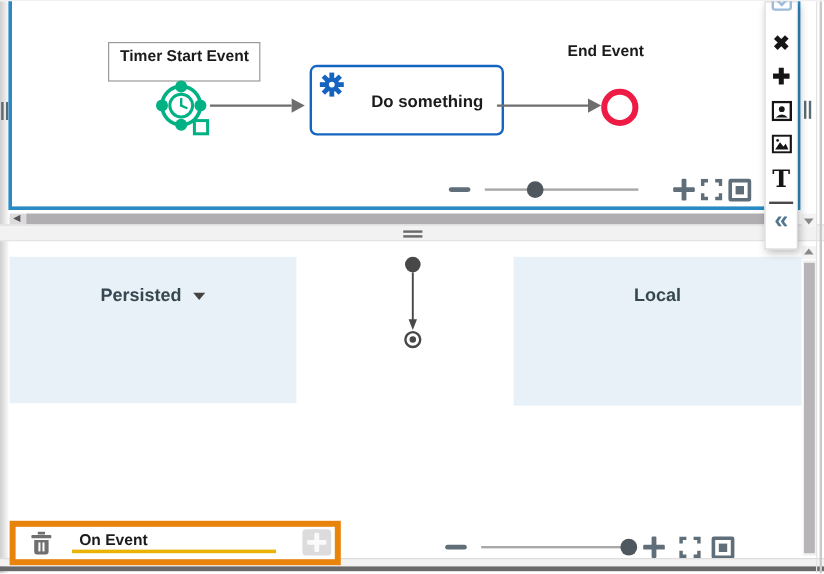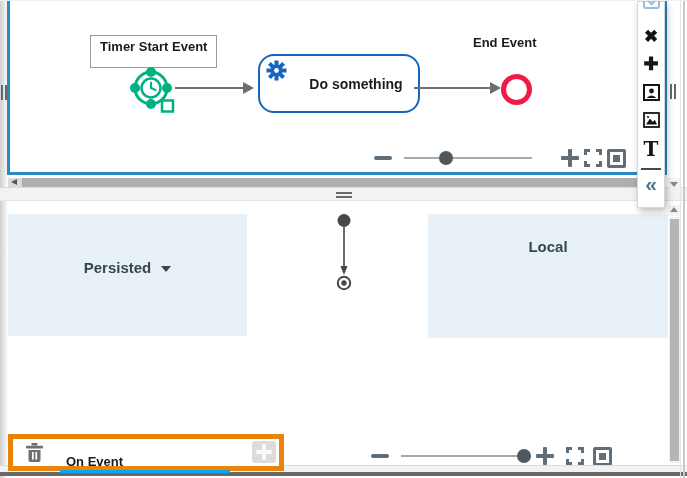--- a/index.html
+++ b/index.html
@@ -17,21 +17,21 @@
   .grip-bar { width:2px; height:15px; background:#5c6a73; position:absolute; }
 
   
   .top-canvas { left:7px; top:-4px; width:660px; height:178px;
     border:3px solid #2a8ac4; background:#fff; }
 
   .node-label { font-size:13px; font-weight:bold; color:#1b1b1b; white-space:nowrap; }
   .timer-label-box { left:87px; top:31px; height:33px; line-height:21px;
     padding:0 9px; border:1px solid #9a9a9a; background:#fff; }
   .task-box { left:248px; top:54px; width:162px; height:59px;
-    border:2.5px solid #1565c0; border-radius:16px; background:#fff;
+    border:2.5px solid #1565c0; border-radius:6px; background:#fff;
     display:flex; align-items:center; justify-content:center; }
   .task-box .node-label { margin-left:34px; font-size:14px; }
   .end-label { left:463px; top:35px; width:102px; text-align:left; }
   .end-circle { left:498px; top:70px; width:31px; height:31px;
     border:5px solid #ee1b44; border-radius:50%; background:#fff; }
   .zc-minus { width:18px; height:4px; background:#5f6e78; border-radius:2px; }
   .zc-track { height:2px; background:#a9a9a9; }
   .zc-knob { width:14px; height:14px; border-radius:50%; background:#4f585e; }
   .zc-plus { width:18px; height:18px; }
   .zc-plus i { position:absolute; background:#5f6e78; border-radius:1px; }
@@ -52,22 +52,22 @@
   
   .blue-panel { background:#e8f1f8; }
   .panel-label { font-size:15px; font-weight:bold; color:#37474f; }
   .dd-arrow { display:inline-block; width:0; height:0; margin-left:10px;
     border-left:5px solid transparent; border-right:5px solid transparent;
     border-top:6px solid #424242; vertical-align:middle; }
 
   
   .event-editor { left:8px; top:433px; width:276px; height:37px;
     border:5px solid #e8830c; background:#fff; z-index:6; }
-  .event-field { position:absolute; left:47px; top:12px; width:170px; height:22px;
-    border-bottom:3px solid #0ea5e9;text-decoration:underline; }
+  .event-field { position:absolute; left:47px; top:0; width:170px; height:22px;
+    border-bottom:3px solid #eab308;text-decoration:underline; }
   .event-field span { position:absolute; left:6px; top:3px;
     font-size:13px; font-weight:bold; color:#1b1b1b; }
   .add-event-btn { position:absolute; right:3px; top:2px; width:24px; height:22px;
     background:#dcdcdc; border-radius:3px; }
   .add-event-btn i { position:absolute; background:#fafafa; border-radius:1px; }
   .add-event-btn .h { left:4px; top:9px; width:16px; height:4px; }
   .add-event-btn .v { left:10px; top:3px; width:4px; height:16px; }
 
   
   .bottom-track { left:0; top:464px; width:687px; height:7px; background:#f2f2f2;
@@ -183,21 +183,21 @@
     <span class="larr"></span>
     <span class="thumb"></span>
   </div>
 
   <div class="abs splitter">
     <span class="bar" style="top:4px;"></span>
     <span class="bar" style="top:8px;"></span>
   </div>
 
   <div class="abs blue-panel" style="left:8px; top:213px; width:239px; height:122px;">
-    <div class="abs" style="left:0; right:0; top:24px; text-align:center;margin-top:21px;">
+    <div class="abs" style="left:0; right:0; top:24px; text-align:center;">
       <span class="panel-label">Persisted</span><span class="dd-arrow"></span>
     </div>
   </div>
 
   <div class="abs blue-panel" style="left:428px; top:213px; width:240px; height:124px;padding-left:40px;">
     <div class="abs" style="left:0; right:0; top:24px; text-align:center;">
       <span class="panel-label">Local</span>
     </div>
   </div>
 

